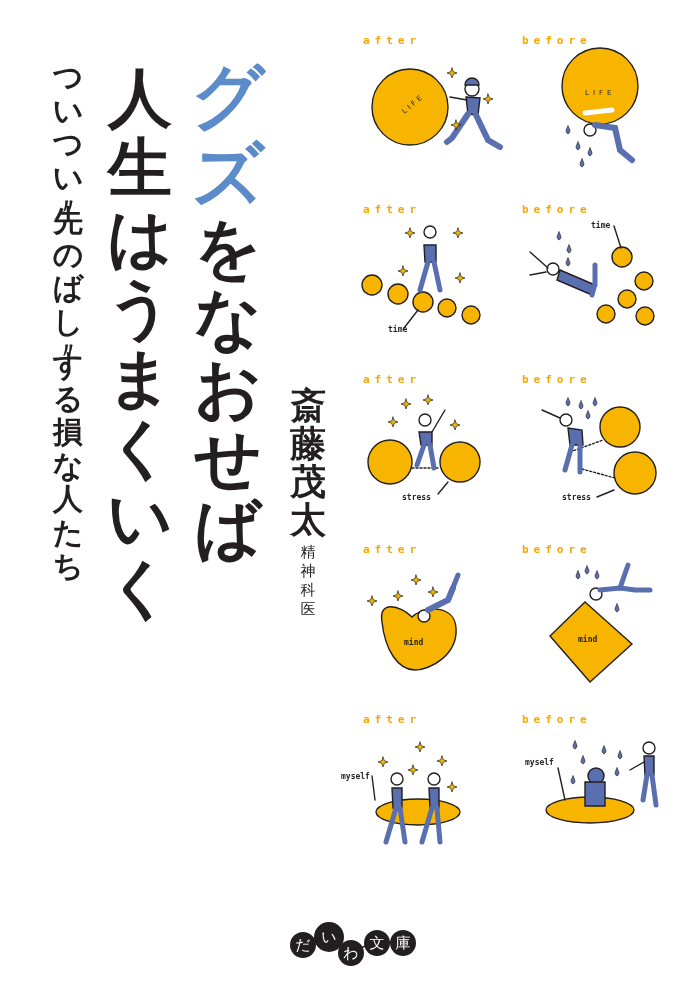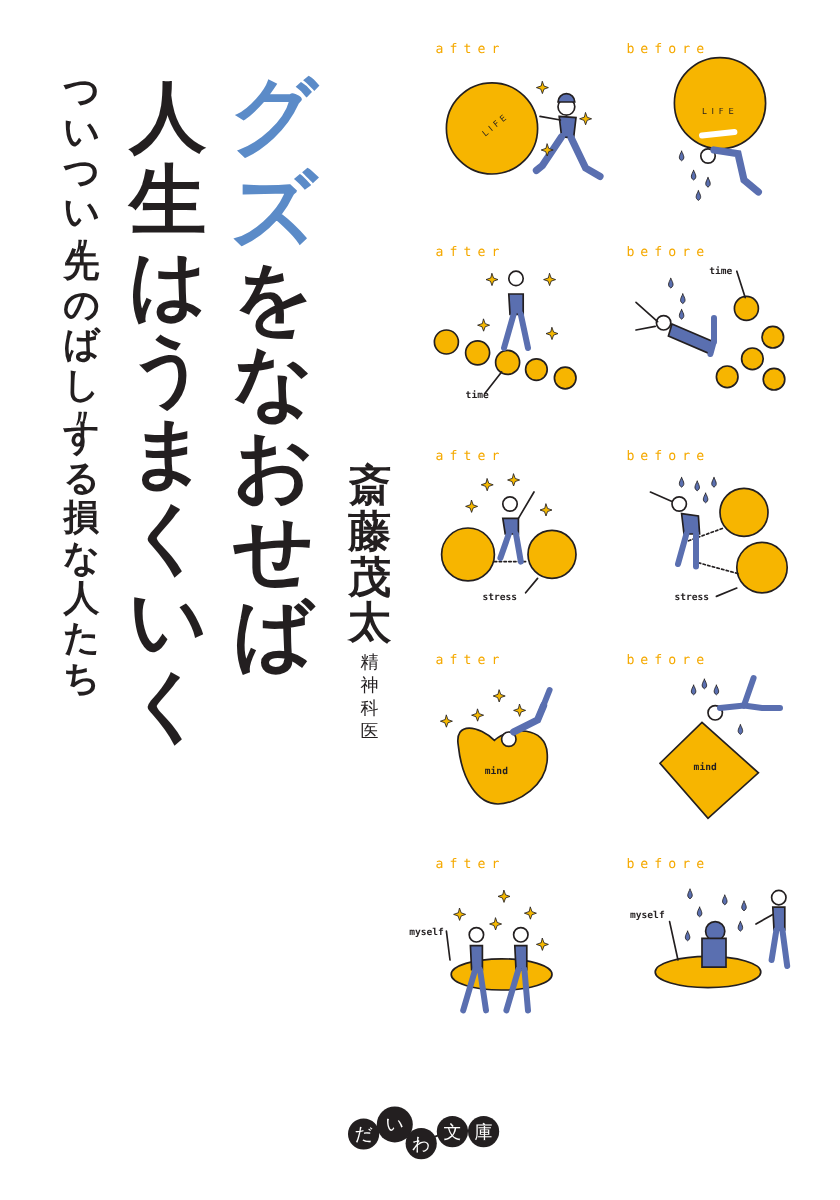--- a/index.html
+++ b/index.html
@@ -13,21 +13,21 @@
   #title2 { left:100px; top:66px; width:80px; }
   #title2 span { font-size:64px; height:70px; font-weight:bold; }
   #title1 { left:188px; top:60px; width:80px; }
   #title1 span { font-size:66px; height:70px; font-weight:bold; }
   #title1 span.blue { color:#5b8bc8; height:78px; font-size:72px; }
   #author { left:286px; top:388px; width:44px; }
   #author span { font-size:36px; height:38px; font-weight:bold; }
   #role { left:296px; top:545px; width:24px; }
   #role span { font-size:15px; height:19px; }
   .label { position:absolute; font-size:11px; color:#f5a900; letter-spacing:5px;
-           font-family:"DejaVu Sans Mono", monospace; font-weight:normal; }
+           font-family:"DejaVu Sans Mono", monospace; font-weight:bold; }
   .logo { position:absolute; left:288px; top:922px; width:130px; height:45px; }
   .logo .dot { position:absolute; width:26px; height:26px; border-radius:50%; background:#231f20;
                color:#fff; font-size:15px; text-align:center; line-height:26px; }
 </style>
 </head>
 <body>
 
 <div id="subtitle" class="vcol">
   <span>つ</span>
   <span>い</span>

